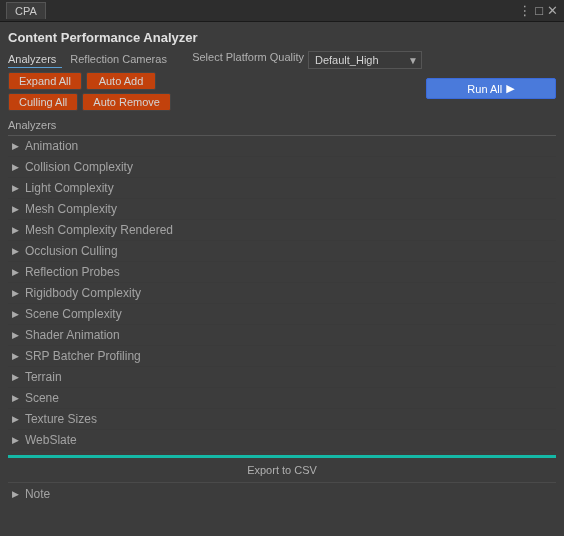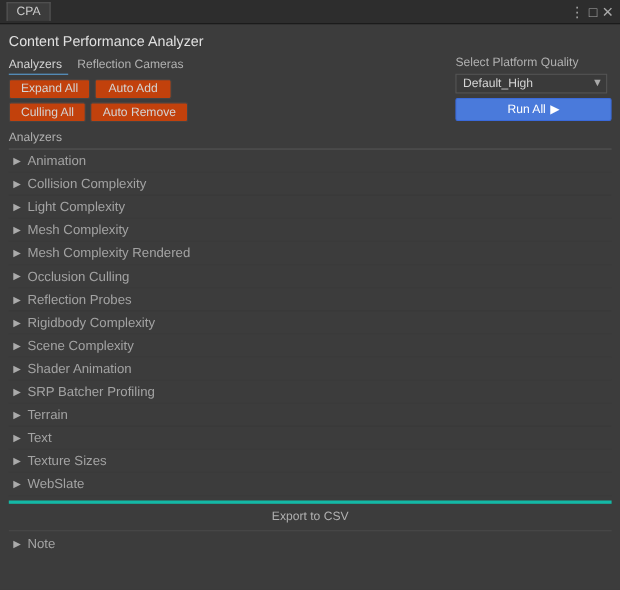--- a/index.html
+++ b/index.html
@@ -49,21 +49,21 @@
       line-height: 1;
     }
 
     
     .main {
       padding: 8px 8px 0 8px;
     }
 
     .app-title {
       font-size: 13px;
-      font-weight: normal;
+      font-weight: bold;
       color: #e0e0e0;
       margin-bottom: 6px;
     }
 
     
     .toolbar-row {
       display: flex;
       align-items: flex-start;
       justify-content: space-between;
       margin-bottom: 6px;
@@ -104,21 +104,21 @@
       font-size: 11px;
       cursor: pointer;
       border-radius: 2px;
       min-width: 70px;
       text-align: center;
     }
 
     
     .toolbar-right {
       display: flex;
-      flex-direction: column;
+      flex-direction: row;
       align-items: flex-start;
       gap: 4px;
     }
     .platform-label {
       font-size: 11px;
       color: #b0b0b0;
       white-space: nowrap;
     }
     .select-wrapper {
       position: relative;
@@ -126,45 +126,46 @@
     }
     .select-box {
       background: #3a3a3a;
       border: 1px solid #555;
       color: #d4d4d4;
       padding: 2px 20px 2px 6px;
       font-size: 11px;
       appearance: none;
       -webkit-appearance: none;
       cursor: pointer;
-      width: 138px;
+      width: 114px;
     }
     .select-arrow {
       position: absolute;
       right: 4px;
       top: 50%;
       transform: translateY(-50%);
       color: #aaa;
       pointer-events: none;
       font-size: 10px;
     }
     .run-all-btn {
       background: #4a7adb;
       border: 1px solid #3a6adb;
       color: #fff;
       padding: 3px 12px;
       font-size: 11px;
       cursor: pointer;
       border-radius: 2px;
-      width: 142px;
+      width: 130px;
       text-align: center;
       display: flex;
       align-items: center;
       justify-content: center;
       gap: 4px;
+      margin-top: 27px;
     }
 
     
     .section-label {
       font-size: 11px;
       color: #b0b0b0;
       padding: 2px 0 4px 0;
       border-bottom: 1px solid #555;
       margin-bottom: 0;
     }
@@ -318,21 +319,21 @@
       <div class="list-item">
         <span class="list-item-arrow">▶</span>
         <span class="list-item-label">SRP Batcher Profiling</span>
       </div>
       <div class="list-item">
         <span class="list-item-arrow">▶</span>
         <span class="list-item-label">Terrain</span>
       </div>
       <div class="list-item">
         <span class="list-item-arrow">▶</span>
-        <span class="list-item-label">Text</span>
+        <span class="list-item-label">Scene</span>
       </div>
       <div class="list-item">
         <span class="list-item-arrow">▶</span>
         <span class="list-item-label">Texture Sizes</span>
       </div>
       <div class="list-item">
         <span class="list-item-arrow">▶</span>
         <span class="list-item-label">WebSlate</span>
       </div>
     </div>

